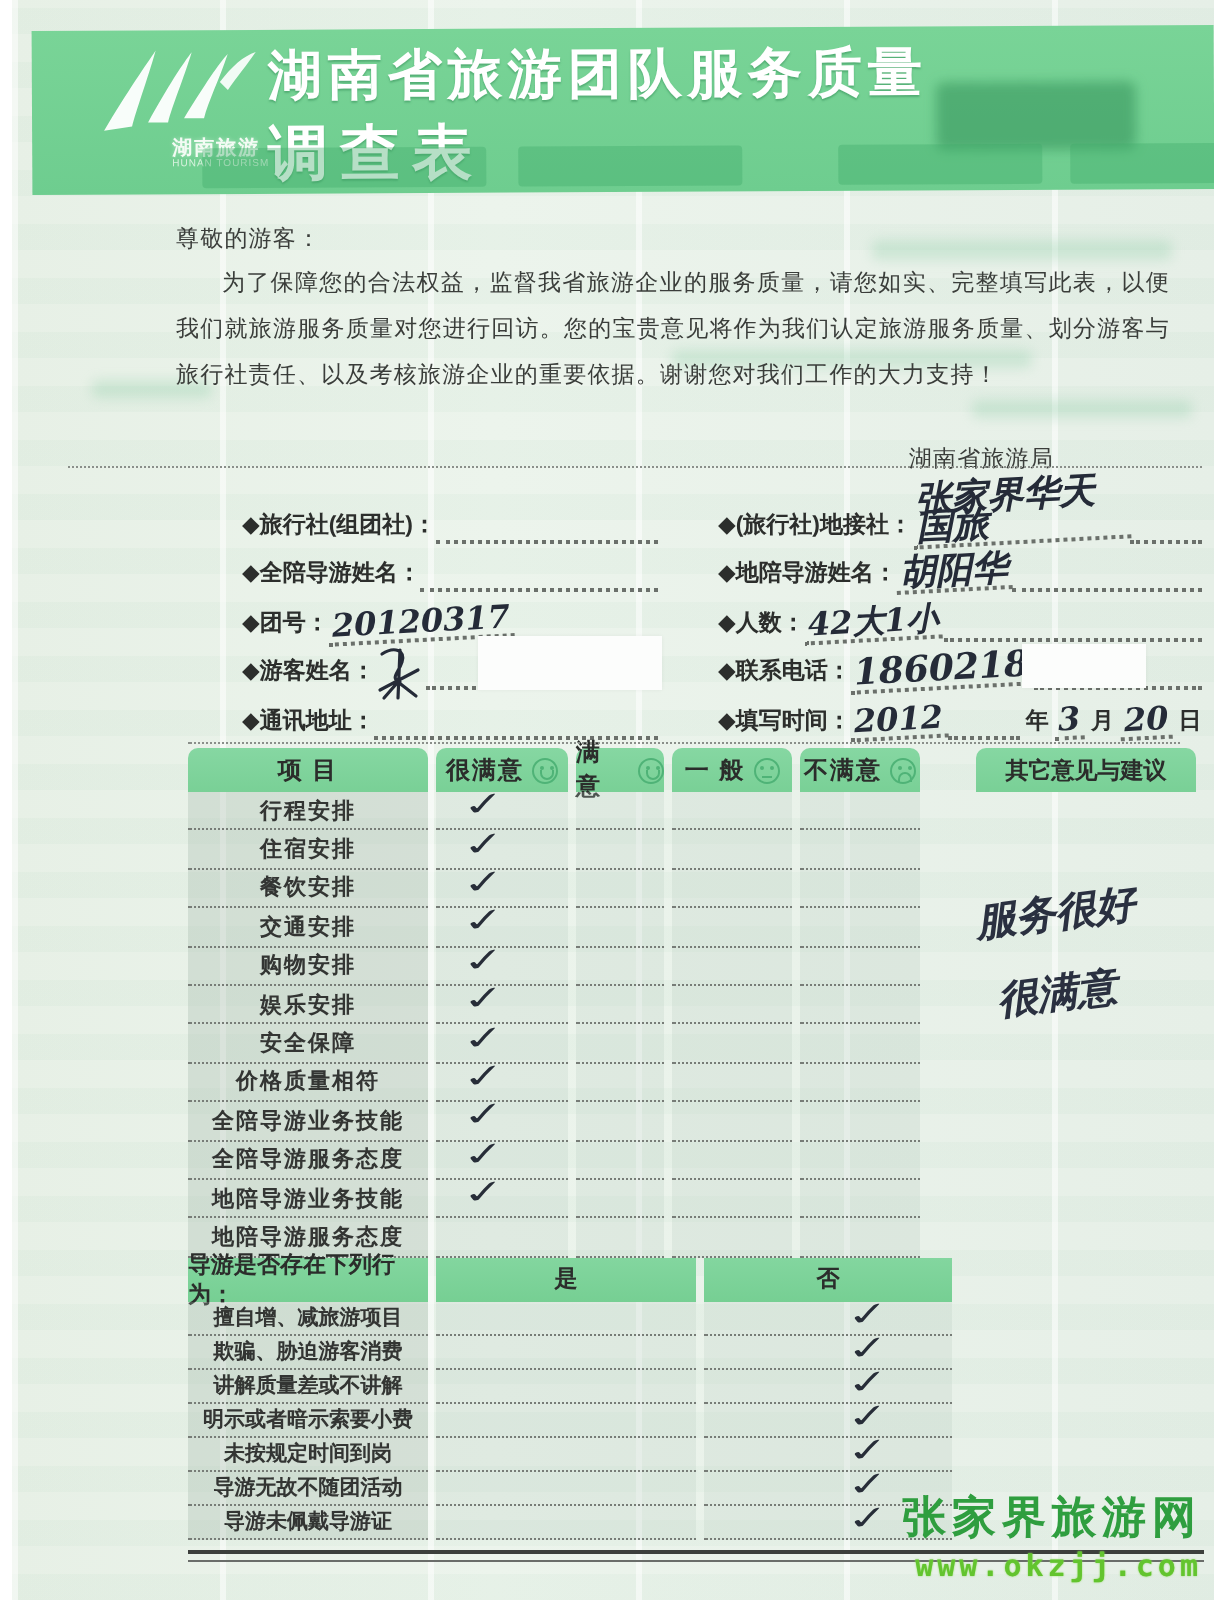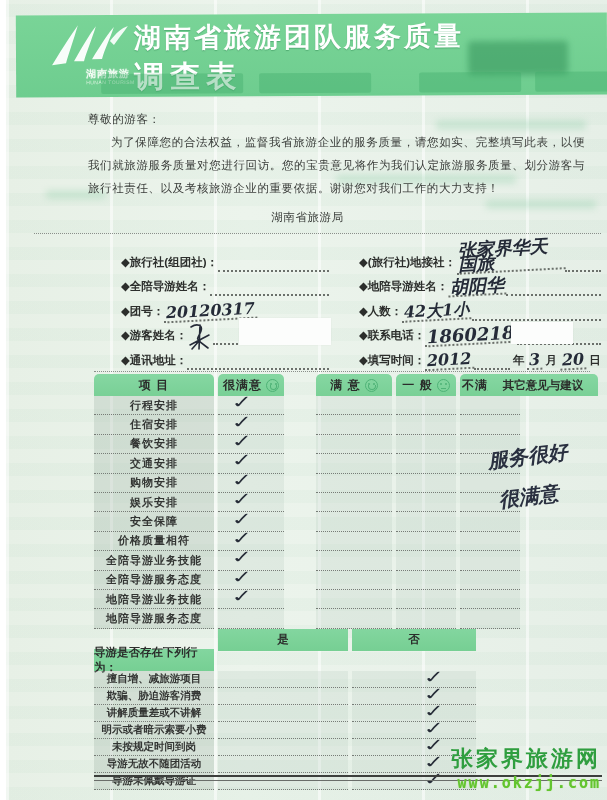--- a/index.html
+++ b/index.html
@@ -22,21 +22,21 @@
   .logo-cn { position:absolute; left:42px; top:46px; color:#f3fbf4; font-size:10px; font-weight:bold; letter-spacing:1px; text-shadow:0 0 2px rgba(255,255,255,.4); }
   .logo-en { position:absolute; left:42px; top:58px; color:#d8f2de; font-size:5px; letter-spacing:.5px; }
   .titles { position:absolute; left:118px; top:5px; color:#ffffff; }
   .title1 { font-size:27px; font-weight:bold; letter-spacing:3px; text-shadow:0 1px 1px rgba(60,150,95,.6); }
   .title2 { font-size:30px; font-weight:bold; letter-spacing:6px; margin-top:1px; text-shadow:0 1px 1px rgba(60,150,95,.6); }
   .stampbleed { position:absolute; left:452px; top:28px; width:100px; height:34px; background:rgba(35,130,75,.45); filter:blur(3px); border-radius:4px; }
 
   
   .intro { position:absolute; left:82px; top:108px; width:497px; color:#3a3d3a; font-family:"DejaVu Serif","Liberation Serif",serif; font-size:11.5px; line-height:23px; letter-spacing:.6px; }
   .intro .para { text-indent:2em; text-align:justify;font-family:Liberation Mono, monospace; }
-  .intro .sig { text-align:center; padding-right:58px; margin-top:6px; }
+  .intro .sig { text-align:right; padding-right:58px; margin-top:18px; }
   .divider { position:absolute; left:28px; right:6px; top:233px; border-top:1.5px dotted #8a8f8a; }
 
   
   .fields { position:absolute; left:95px; top:247px; width:500px; display:flex; }
   .fcol { display:flex; flex-direction:column; }
   .fcol.left  { width:228px; margin-right:10px; }
   .fcol.right { width:262px; }
   .frow { height:24.6px; display:flex; align-items:flex-end; position:relative; }
   .flabel { font-size:11.5px; font-weight:bold; color:#2c2e2c; white-space:nowrap; padding-bottom:2px;margin-left:20px; }
   .dots { flex:1; border-bottom:2px dotted #6b706b; height:4px; }
@@ -48,32 +48,32 @@
   .squiggle { position:relative; z-index:2; margin-bottom:-6px; }
   .datewrap { display:flex; align-items:flex-end; flex:1; }
   .dsuffix { font-size:11.5px; font-weight:bold; color:#2c2e2c; padding:0 3px 2px 3px; }
 
   
   .table { position:absolute; left:88px; top:374px; width:506px; }
   .topdotted { position:absolute; left:0; right:10px; top:-3px; border-top:1.5px dotted #8a8f8a; }
   .hdr { display:flex; }
   .pill { background:linear-gradient(180deg,#86d7a2,#79d096); border-radius:5px 5px 0 0; height:22px; display:flex; align-items:center; justify-content:center; font-size:12px; font-weight:bold; color:#2b2d2b; letter-spacing:1px; }
   .gap4 { width:4px; }
-  .w-item { width:120px; } .w-vs { width:66px; } .w-s { width:76px;margin-left:28px; } .w-a { width:60px; } .w-u { width:60px; }
+  .w-item { width:120px; } .w-vs { width:66px; } .w-s { width:44px; } .w-a { width:60px; } .w-u { width:60px; }
   .trow { display:flex; height:19.4px; }
   .cell { border-bottom:1.5px dotted #777c77; display:flex; align-items:center; }
   .c-item { width:120px; background:rgba(158,178,166,.30); justify-content:center; font-size:11px; font-weight:bold; color:#333533; letter-spacing:1px; }
   .c-opt { background:rgba(185,205,192,.25); justify-content:flex-start; padding-left:18px; }
   .check { font-size:15px; font-weight:bold; color:#272d38; display:inline-block; transform:rotate(-8deg) scaleX(1.7) translateY(-3px); }
   .brow .check { transform:rotate(-8deg) scaleX(1.7) translateY(-2px); }
 
   
   .bhdr { display:flex; margin-top:0; }
   .bpill { background:linear-gradient(180deg,#83d69f,#76cf93); height:22px; display:flex; align-items:center; justify-content:center; font-size:11.5px; font-weight:bold; color:#2b2d2b; }
-  .b-item { width:120px; letter-spacing:0;margin-top:20px; }
+  .b-item { width:120px; letter-spacing:0; }
   .b-yes { width:130px; } .b-no { width:124px; }
   .brow { display:flex; height:17px; }
   .bc-item { width:120px; background:rgba(158,178,166,.30); justify-content:center; font-size:10.5px; font-weight:bold; color:#333533; }
   .bc-yes { width:130px; background:rgba(185,205,192,.25); justify-content:center; }
   .bc-no { width:124px; background:rgba(185,205,192,.25); justify-content:flex-start; padding-left:76px; }
 
   
   .comments { position:absolute; left:394px; top:0; width:110px; height:401px; }
   .comments .pill { letter-spacing:0; font-size:11.5px; }
   .comment-hw { position:absolute; left:2px; top:62px; transform:rotate(-7deg); font-family:"DejaVu Serif","Liberation Serif",serif; font-style:italic; font-weight:bold; color:#2a3040; font-size:20px; line-height:40px; white-space:nowrap; }

